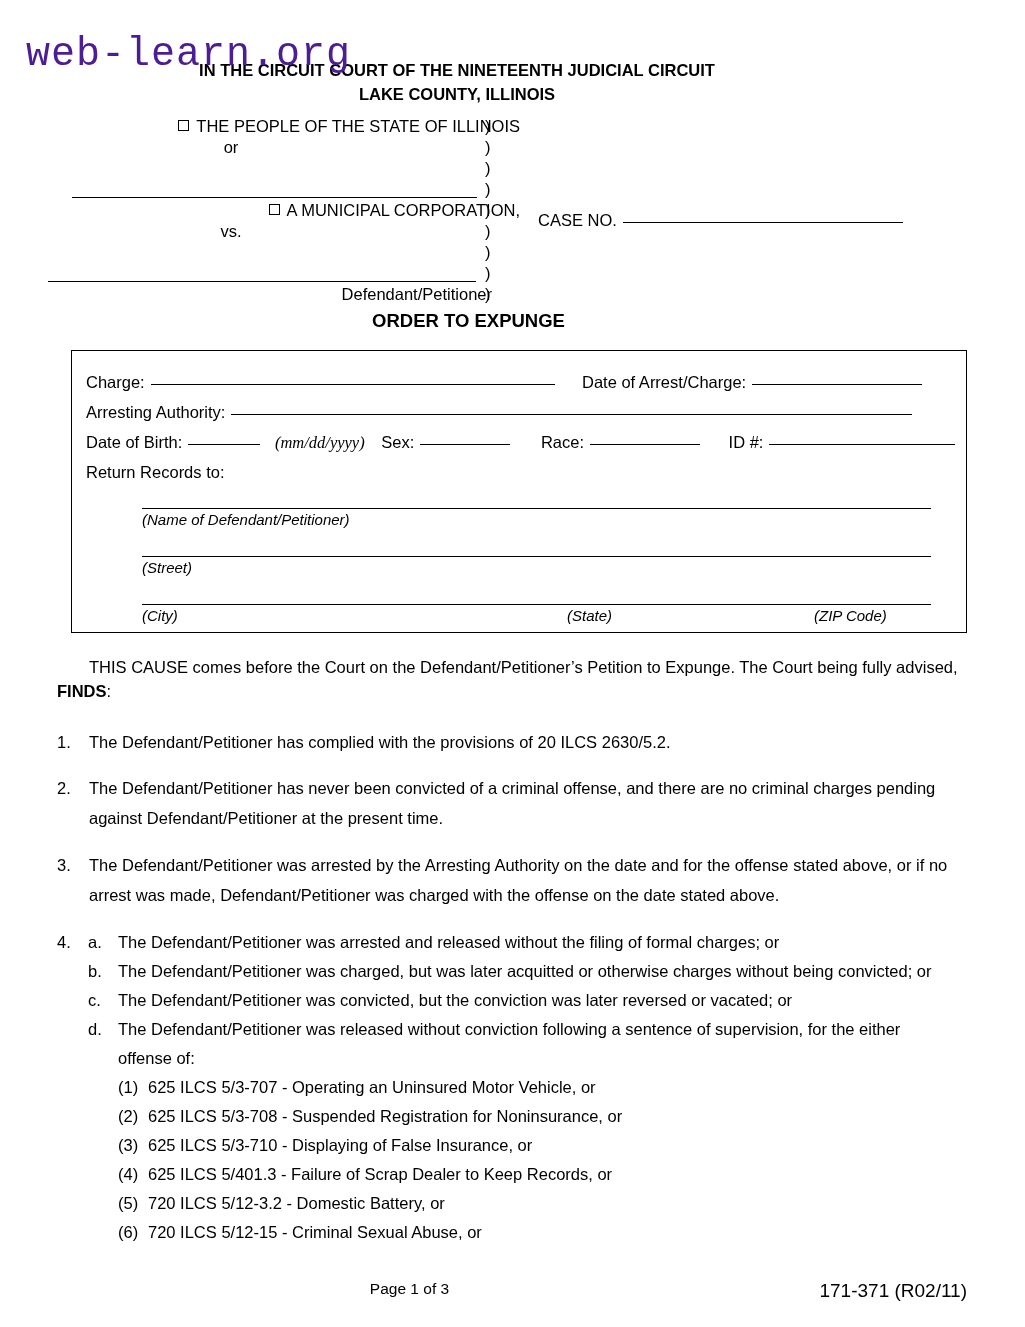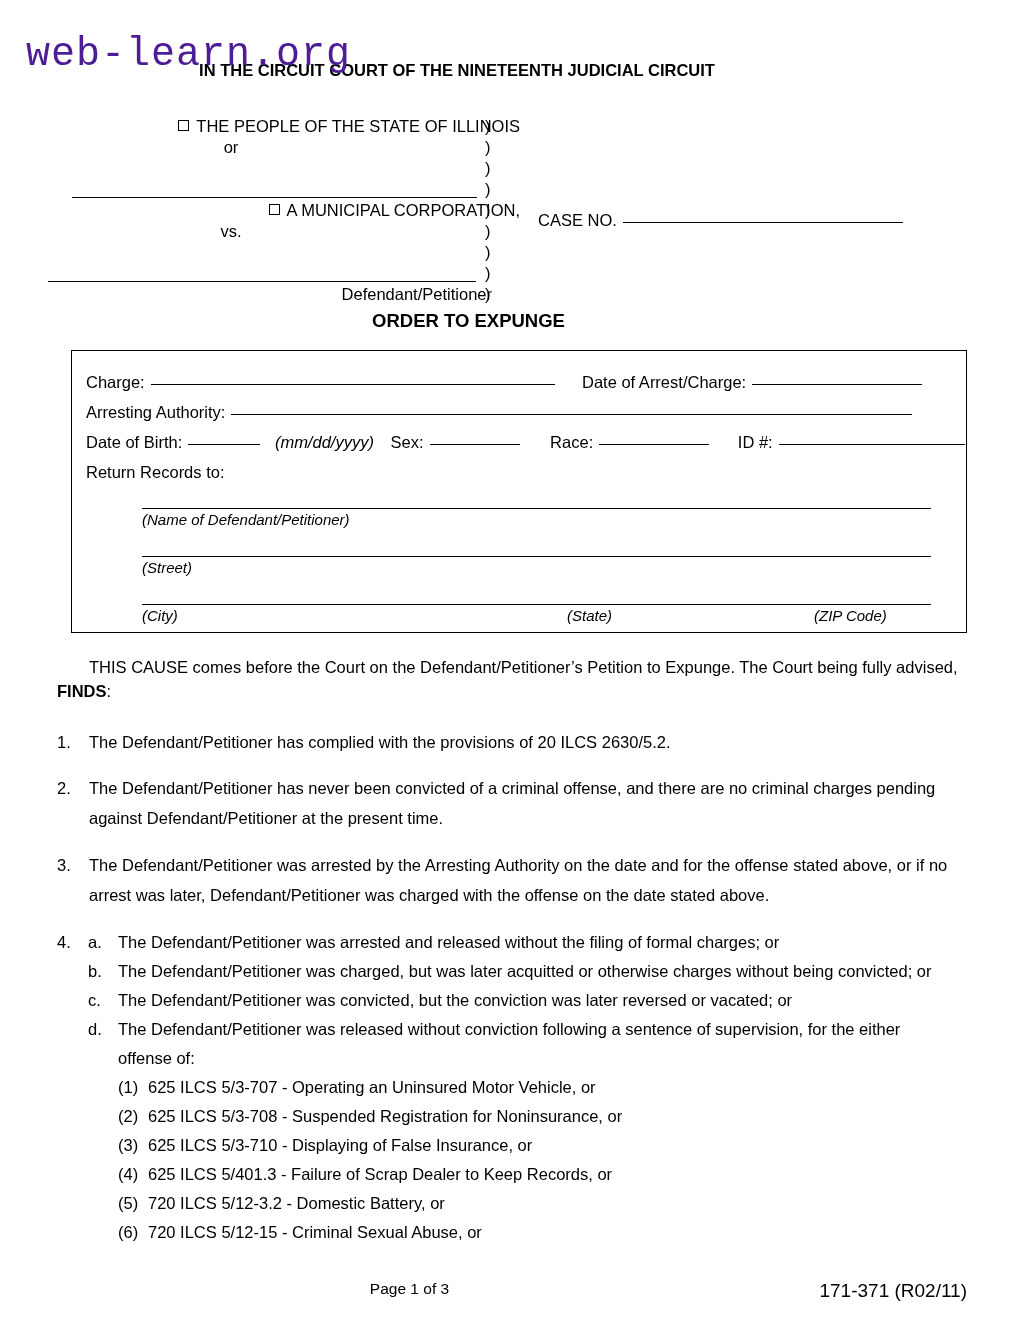--- a/index.html
+++ b/index.html
@@ -234,20 +234,21 @@
 </style>
 </head>
 <body>
 
 <div id="page">
 
   <div class="watermark">web-learn.org</div>
 
   <div class="court-header">
     <div>IN THE CIRCUIT COURT OF THE NINETEENTH JUDICIAL CIRCUIT</div>
+    <div>LAKE COUNTY, ILLINOIS</div>
   </div>
 
   <div class="caption">
     <div class="cap-row">
       <span class="cbox"></span><span>THE PEOPLE OF THE STATE OF ILLINOIS</span>
     </div>
     <div class="cap-row cap-center">
       <span>or</span>
     </div>
     <div class="cap-row">&nbsp;</div>
@@ -295,21 +296,21 @@
     <div class="fb-row" style="left:510px; top:22px;">
       <span>Date of Arrest/Charge:</span><span class="ln" style="width:170px;margin-left:6px;"></span>
     </div>
 
     <div class="fb-row" style="left:14px; top:52px;">
       <span>Arresting Authority:</span><span class="ln" style="width:681px;margin-left:6px;"></span>
     </div>
 
     <div class="fb-row" style="left:14px; top:82px;">
       <span>Date of Birth:</span><span class="ln" style="width:72px;margin-left:6px;"></span>
-      <span class="ital" style="margin-left:10px;">(mm/dd/yyyy)</span>
+      <span class="ital" style="margin-left:10px;font-family:Liberation Serif, serif;">(mm/dd/yyyy)</span>
       <span style="margin-left:12px;">Sex:</span><span class="ln" style="width:90px;margin-left:6px;"></span>
       <span style="margin-left:26px;">Race:</span><span class="ln" style="width:110px;margin-left:6px;"></span>
       <span style="margin-left:24px;">ID #:</span><span class="ln" style="width:186px;margin-left:6px;"></span>
     </div>
 
     <div class="fb-row" style="left:14px; top:112px;">
       <span>Return Records to:</span>
     </div>
 
     <span class="addr-line" style="left:70px; top:157px; width:789px;"></span>
@@ -332,21 +333,21 @@
     <span class="txt">The Defendant/Petitioner has complied with the provisions of 20 ILCS 2630/5.2.</span>
   </div>
 
   <div class="item" style="left:57px; top:773px; width:920px;">
     <span class="num">2.</span>
     <span class="txt">The Defendant/Petitioner has never been convicted of a criminal offense, and there are no criminal charges pending against Defendant/Petitioner at the present time.</span>
   </div>
 
   <div class="item" style="left:57px; top:850px; width:928px;">
     <span class="num">3.</span>
-    <span class="txt">The Defendant/Petitioner was arrested by the Arresting Authority on the date and for the offense stated above, or if no arrest was later, Defendant/Petitioner was charged with the offense on the date stated above.</span>
+    <span class="txt">The Defendant/Petitioner was arrested by the Arresting Authority on the date and for the offense stated above, or if no arrest was made, Defendant/Petitioner was charged with the offense on the date stated above.</span>
   </div>
 
   <div class="item" style="left:57px; top:927px; width:26px;">
     <span class="num">4.</span>
   </div>
 
   <div class="subitem" style="left:88px; top:927px;">
     <span class="ltr">a.</span>
     <span class="txt">The Defendant/Petitioner was arrested and released without the filing of formal charges; or</span>
   </div>

